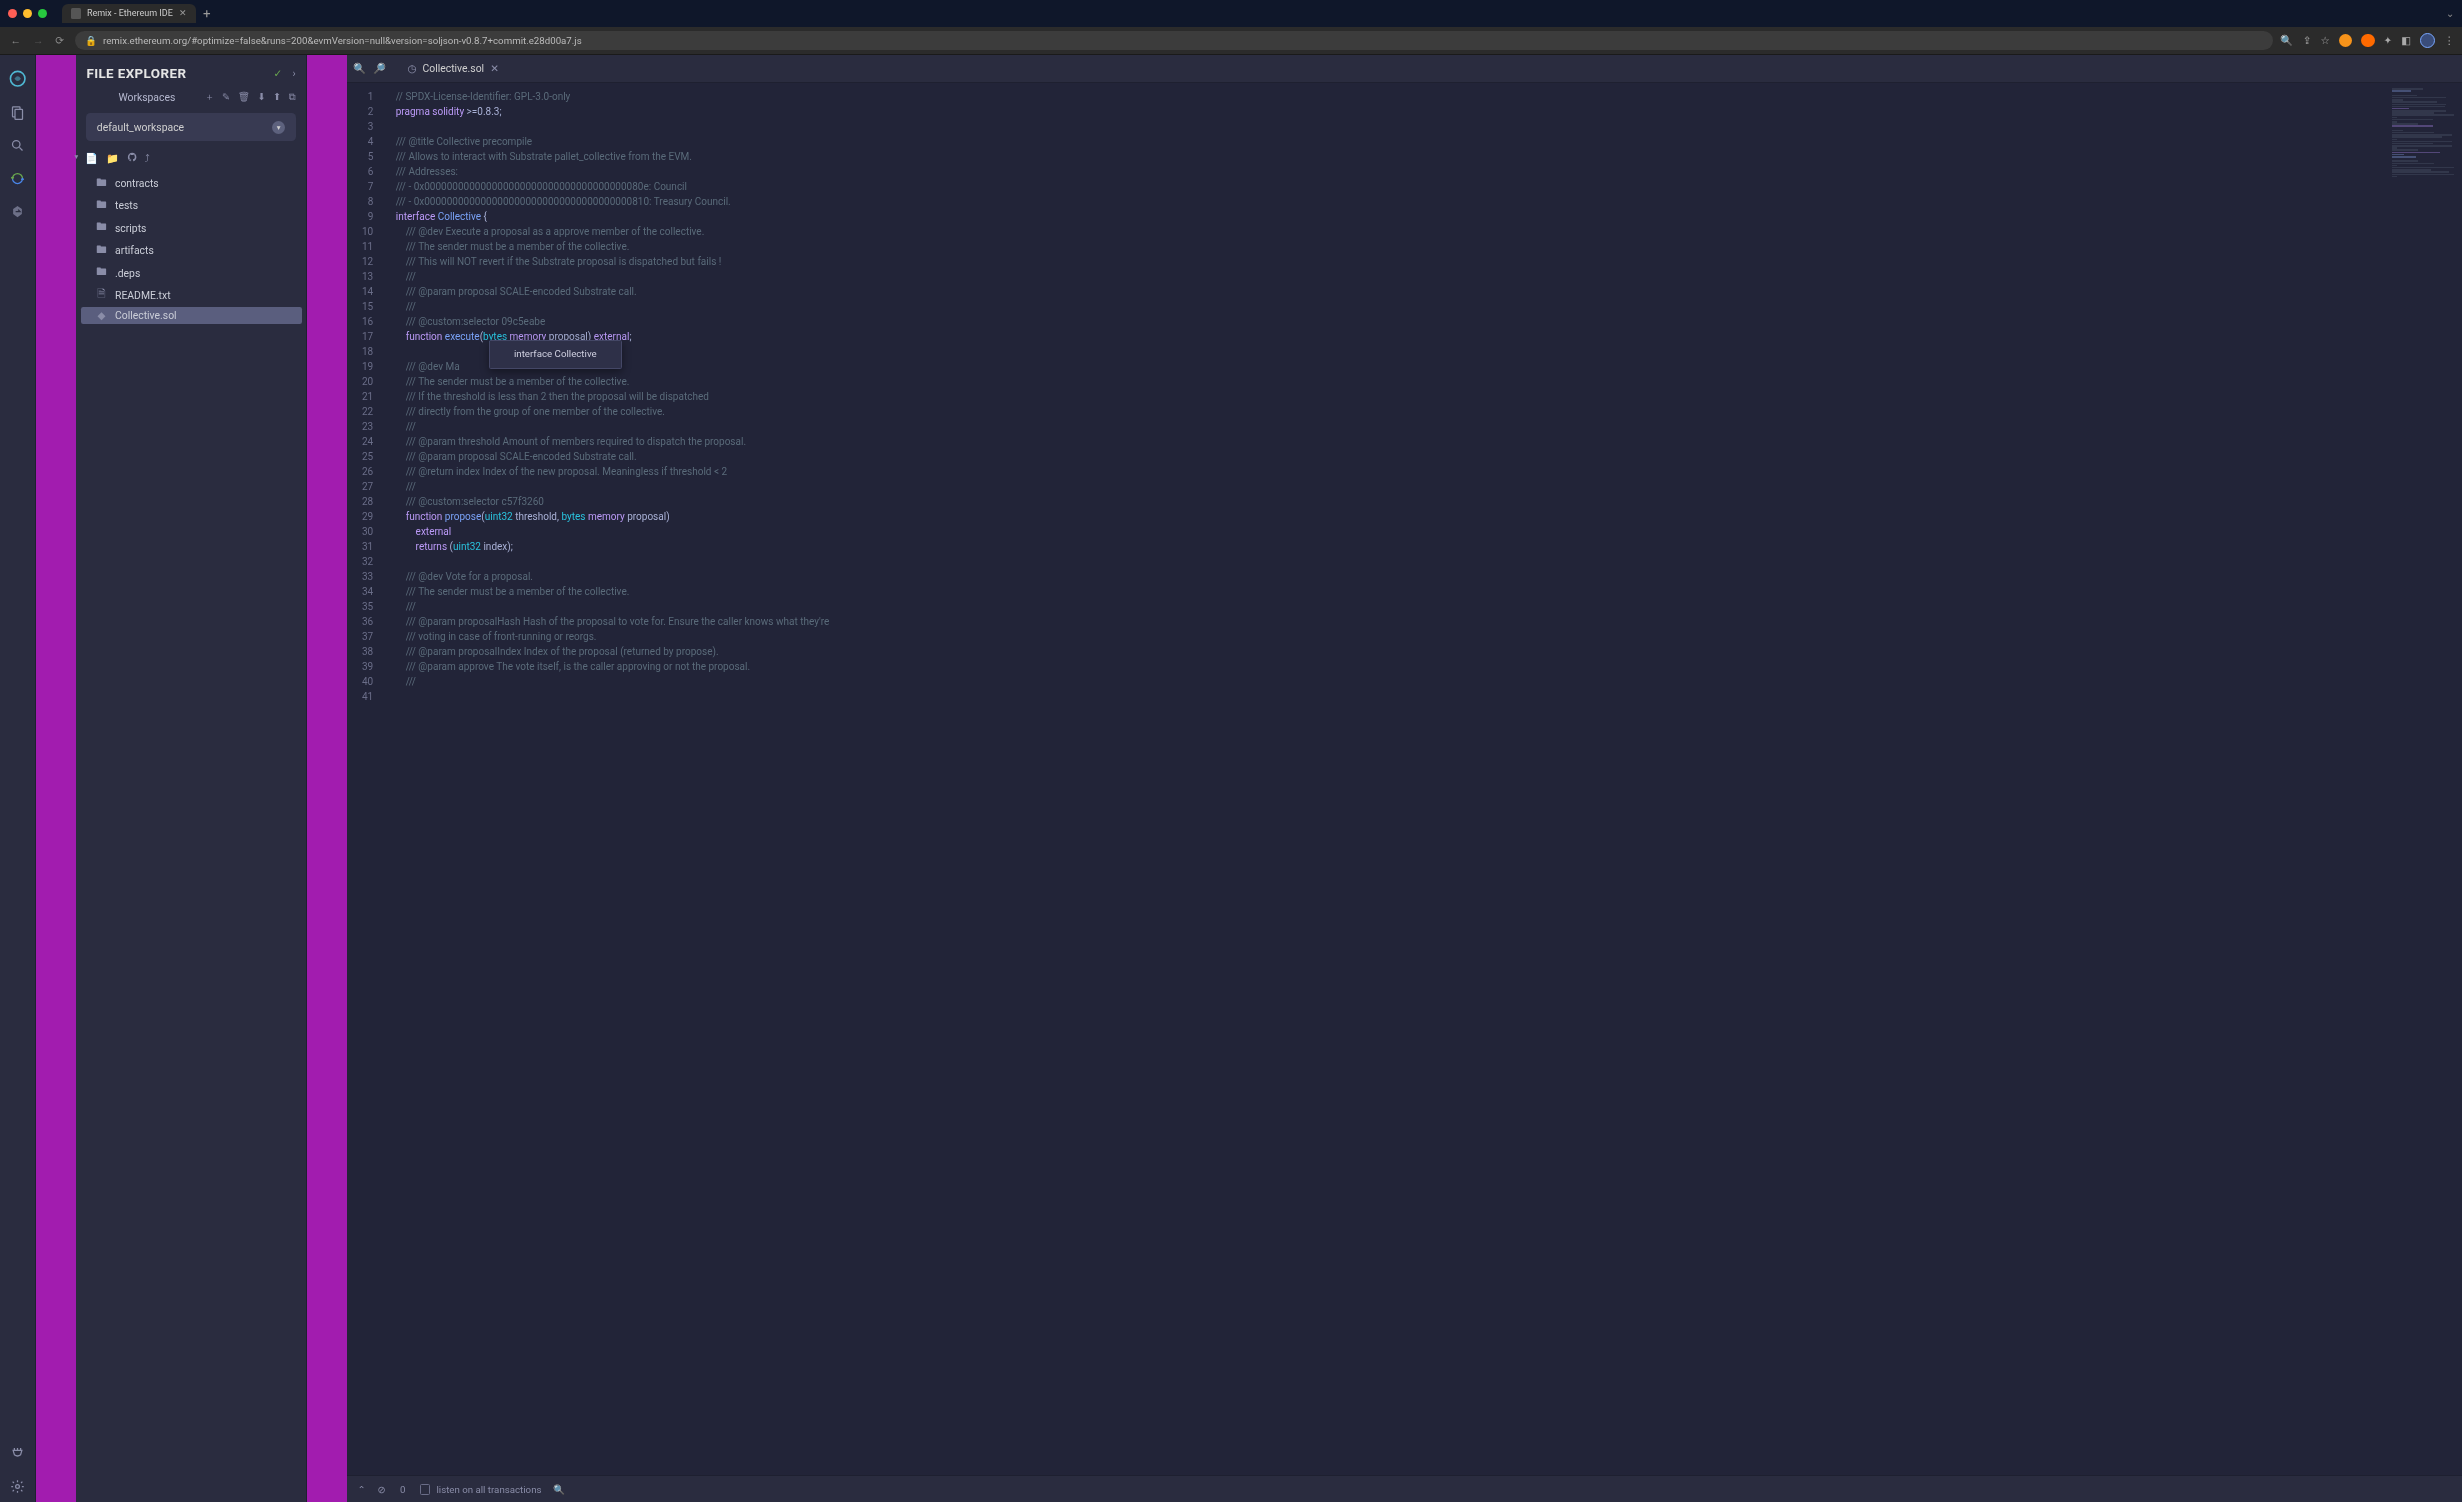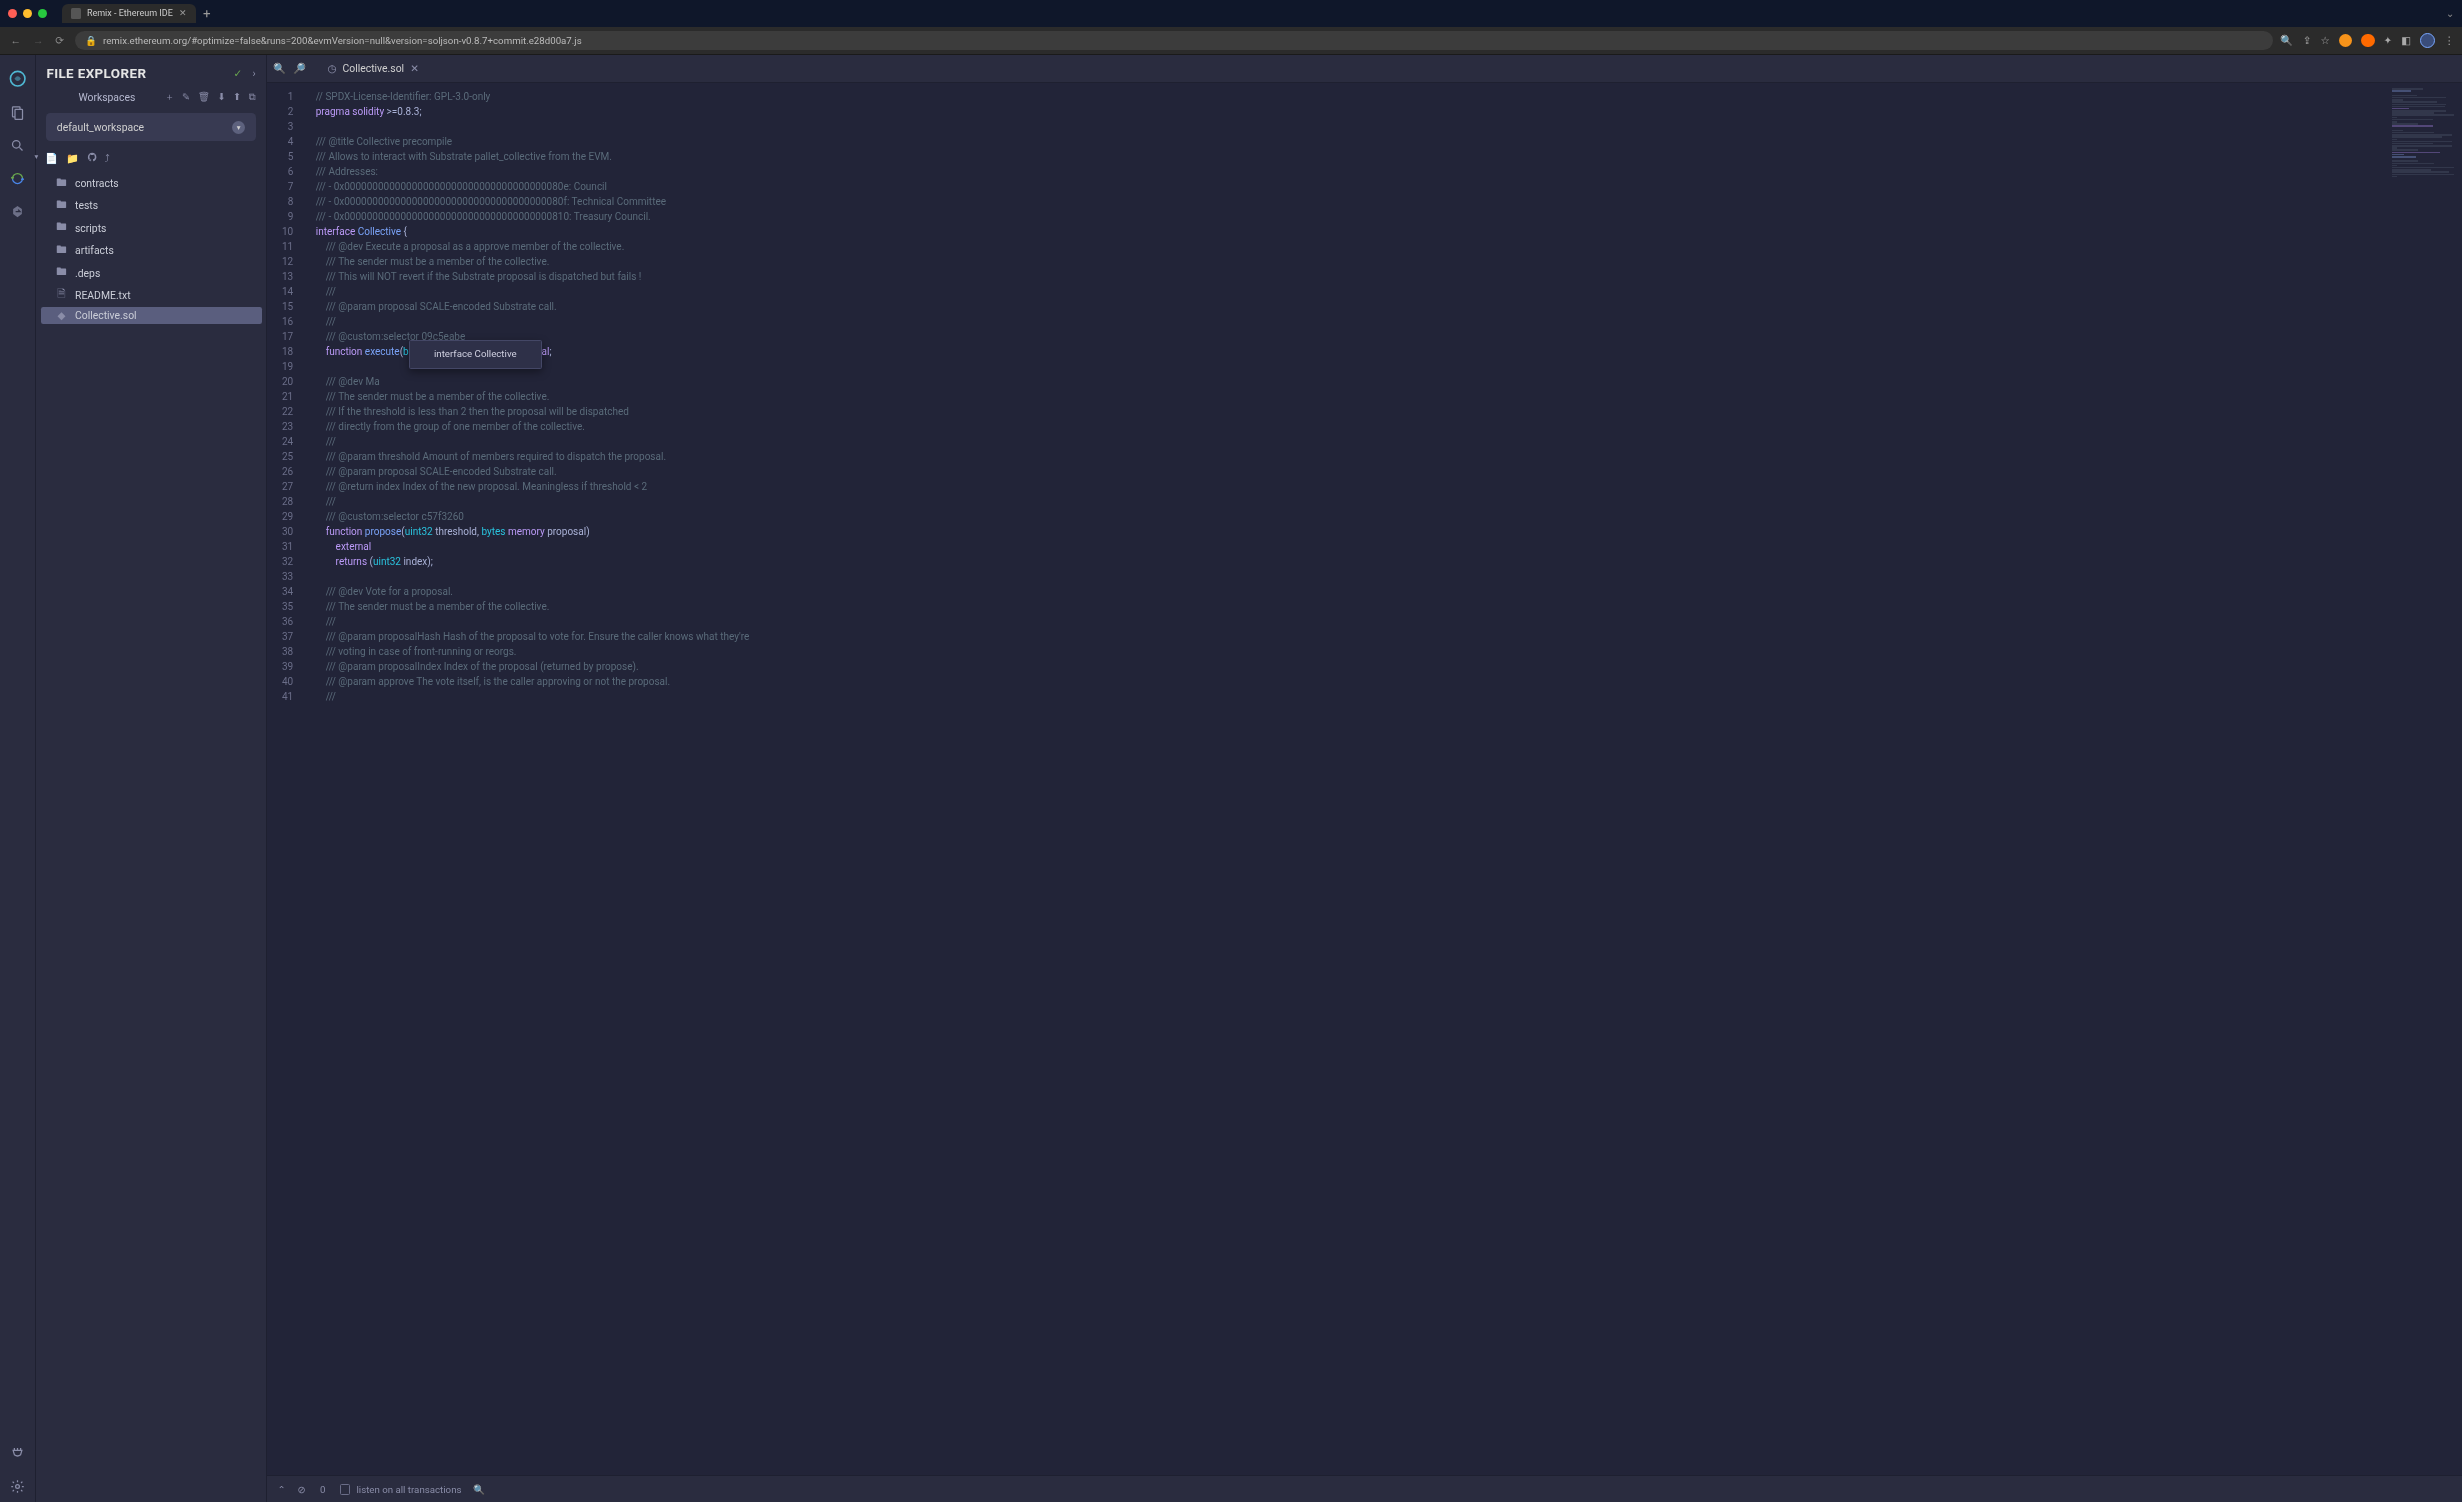--- a/index.html
+++ b/index.html
@@ -118,20 +118,21 @@
       border-radius: 50%;
       border: 1.5px solid #7aa8ff;
       background: #3a4d7a;
     }
 
     
     .app {
       display: flex;
       height: calc(100vh - 54px);
       background: #a21caf;
+      gap: 40px;
     }
     
     .icon-sidebar {
       width: 36px;
       background: #2a2c3f;
       display: flex;
       flex-direction: column;
       align-items: center;
       padding-top: 7.5px;
       border-right: 0.7px solid #1e2030;
@@ -603,21 +604,20 @@
           <div class="gutter-line">41</div>
         </div>
       <div class="code-content" id="code-content">
           <div class="code-line"><span class="c-comment">// SPDX-License-Identifier: GPL-3.0-only</span></div>
           <div class="code-line"><span class="c-keyword">pragma</span> <span class="c-keyword">solidity</span> &gt;=0.8.3;</div>
           <div class="code-line"></div>
           <div class="code-line"><span class="c-comment">/// @title Collective precompile</span></div>
           <div class="code-line"><span class="c-comment">/// Allows to interact with Substrate pallet_collective from the EVM.</span></div>
           <div class="code-line"><span class="c-comment">/// Addresses:</span></div>
           <div class="code-line"><span class="c-comment">/// - 0x000000000000000000000000000000000000080e: Council</span></div>
-          <div class="code-line"><span class="c-comment">/// - 0x000000000000000000000000000000000000080f: Technical Committee</span></div>
           <div class="code-line"><span class="c-comment">/// - 0x0000000000000000000000000000000000000810: Treasury Council.</span></div>
           <div class="code-line"><span class="c-keyword">interface</span> <span class="c-func">Collective</span> {</div>
           <div class="code-line"><span class="c-comment">    /// @dev Execute a proposal as a approve member of the collective.</span></div>
           <div class="code-line"><span class="c-comment">    /// The sender must be a member of the collective.</span></div>
           <div class="code-line"><span class="c-comment">    /// This will NOT revert if the Substrate proposal is dispatched but fails !</span></div>
           <div class="code-line"><span class="c-comment">    ///</span></div>
           <div class="code-line"><span class="c-comment">    /// @param proposal SCALE-encoded Substrate call.</span></div>
           <div class="code-line"><span class="c-comment">    ///</span></div>
           <div class="code-line"><span class="c-comment">    /// @custom:selector 09c5eabe</span></div>
           <div class="code-line">    <span class="c-keyword">function</span> <span class="c-func">execute</span>(<span class="c-type">bytes</span> <span class="c-keyword">memory</span> proposal) <span class="c-keyword">external</span>;</div>

